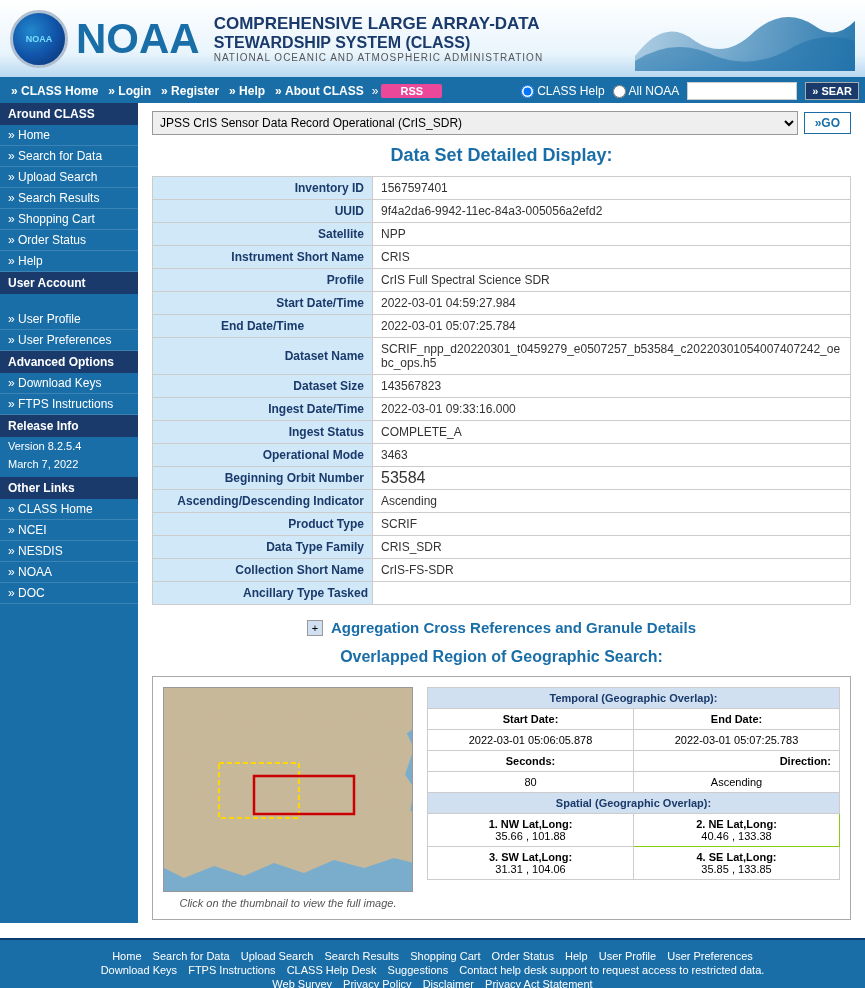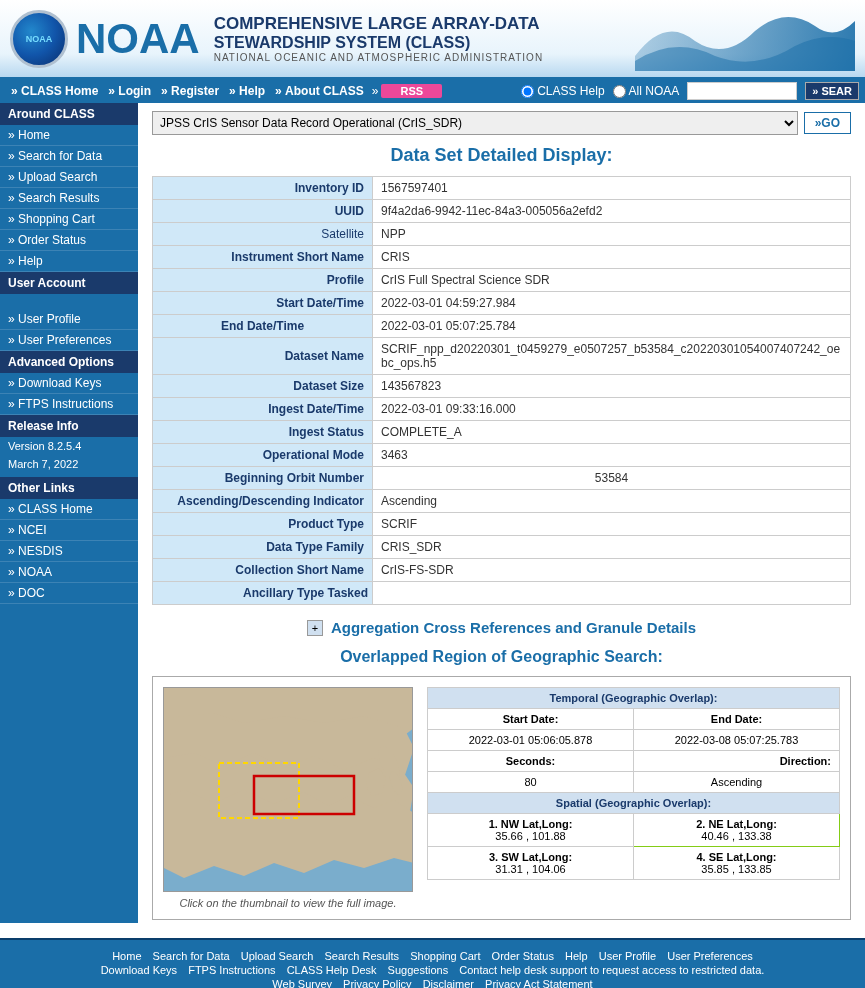--- a/index.html
+++ b/index.html
@@ -100,21 +100,21 @@
       <tbody id="detail-tbody">
           <tr>
             <td style="background: rgb(208, 232, 248); color: rgb(26, 58, 107); font-weight: bold; width: 220px; text-align: right; padding: 4px 8px; border: 1px solid rgb(204, 204, 204); font-size: 12px;">Inventory ID</td>
             <td style="color: rgb(51, 51, 51); padding: 4px 8px; border: 1px solid rgb(204, 204, 204); font-size: 12px; word-break: break-all;">1567597401</td>
           </tr>
           <tr>
             <td style="background: rgb(208, 232, 248); color: rgb(26, 58, 107); font-weight: bold; width: 220px; text-align: right; padding: 4px 8px; border: 1px solid rgb(204, 204, 204); font-size: 12px;">UUID</td>
             <td style="color: rgb(51, 51, 51); padding: 4px 8px; border: 1px solid rgb(204, 204, 204); font-size: 12px; word-break: break-all;">9f4a2da6-9942-11ec-84a3-005056a2efd2</td>
           </tr>
           <tr>
-            <td style="background: rgb(208, 232, 248); color: rgb(26, 58, 107); font-weight: normal; width: 220px; text-align: right; padding: 4px 8px; border: 1px solid rgb(204, 204, 204); font-size: 12px;">Satellite</td>
+            <td style="background: rgb(208, 232, 248); color: rgb(26, 58, 107); font-weight: bold; width: 220px; text-align: right; padding: 4px 8px; border: 1px solid rgb(204, 204, 204); font-size: 12px;">Satellite</td>
             <td style="color: rgb(51, 51, 51); padding: 4px 8px; border: 1px solid rgb(204, 204, 204); font-size: 12px; word-break: break-all;">NPP</td>
           </tr>
           <tr>
             <td style="background: rgb(208, 232, 248); color: rgb(26, 58, 107); font-weight: bold; width: 220px; text-align: right; padding: 4px 8px; border: 1px solid rgb(204, 204, 204); font-size: 12px;">Instrument Short Name</td>
             <td style="color: rgb(51, 51, 51); padding: 4px 8px; border: 1px solid rgb(204, 204, 204); font-size: 12px; word-break: break-all;">CRIS</td>
           </tr>
           <tr>
             <td style="background: rgb(208, 232, 248); color: rgb(26, 58, 107); font-weight: bold; width: 220px; text-align: right; padding: 4px 8px; border: 1px solid rgb(204, 204, 204); font-size: 12px;">Profile</td>
             <td style="color: rgb(51, 51, 51); padding: 4px 8px; border: 1px solid rgb(204, 204, 204); font-size: 12px; word-break: break-all;">CrIS Full Spectral Science SDR</td>
           </tr>
@@ -141,21 +141,21 @@
           <tr>
             <td style="background: rgb(208, 232, 248); color: rgb(26, 58, 107); font-weight: bold; width: 220px; text-align: right; padding: 4px 8px; border: 1px solid rgb(204, 204, 204); font-size: 12px;">Ingest Status</td>
             <td style="color: rgb(51, 51, 51); padding: 4px 8px; border: 1px solid rgb(204, 204, 204); font-size: 12px; word-break: break-all;">COMPLETE_A</td>
           </tr>
           <tr>
             <td style="background: rgb(208, 232, 248); color: rgb(26, 58, 107); font-weight: bold; width: 220px; text-align: right; padding: 4px 8px; border: 1px solid rgb(204, 204, 204); font-size: 12px;">Operational Mode</td>
             <td style="color: rgb(51, 51, 51); padding: 4px 8px; border: 1px solid rgb(204, 204, 204); font-size: 12px; word-break: break-all;">3463</td>
           </tr>
           <tr>
             <td style="background: rgb(208, 232, 248); color: rgb(26, 58, 107); font-weight: bold; width: 220px; text-align: right; padding: 4px 8px; border: 1px solid rgb(204, 204, 204); font-size: 12px;">Beginning Orbit Number</td>
-            <td style="color: rgb(51, 51, 51); padding: 0 8px; border: 1px solid rgb(204, 204, 204); font-size: 12px; word-break: break-all; text-align: center;">53584</td>
+            <td style="color: rgb(51, 51, 51); padding: 0 8px; border: 1px solid rgb(204, 204, 204); font-size: 16px; word-break: break-all;">53584</td>
           </tr>
           <tr>
             <td style="background: rgb(208, 232, 248); color: rgb(26, 58, 107); font-weight: bold; width: 220px; text-align: right; padding: 4px 8px; border: 1px solid rgb(204, 204, 204); font-size: 12px;">Ascending/Descending Indicator</td>
             <td style="color: rgb(51, 51, 51); padding: 4px 8px; border: 1px solid rgb(204, 204, 204); font-size: 12px; word-break: break-all;">Ascending</td>
           </tr>
           <tr>
             <td style="background: rgb(208, 232, 248); color: rgb(26, 58, 107); font-weight: bold; width: 220px; text-align: right; padding: 4px 8px; border: 1px solid rgb(204, 204, 204); font-size: 12px;">Product Type</td>
             <td style="color: rgb(51, 51, 51); padding: 4px 8px; border: 1px solid rgb(204, 204, 204); font-size: 12px; word-break: break-all;">SCRIF</td>
           </tr>
           <tr>
@@ -212,21 +212,21 @@
           <tbody>
               <tr>
             <td colspan="2" style="background:#d0e0f0;font-weight:bold;color:#1a3a6b;text-align:center;border:1px solid #ccc;padding:4px 8px;">Temporal (Geographic Overlap):</td>
           </tr>
           <tr>
             <td style="border:1px solid #ccc;padding:4px 8px;font-weight:bold;text-align:center;">Start Date:</td>
             <td style="border:1px solid #ccc;padding:4px 8px;font-weight:bold;text-align:center;">End Date:</td>
           </tr>
           <tr>
             <td style="border:1px solid #ccc;padding:4px 8px;text-align:center;">2022-03-01 05:06:05.878</td>
-            <td style="border:1px solid #ccc;padding:4px 8px;text-align:center;">2022-03-08 05:07:25.783</td>
+            <td style="border:1px solid #ccc;padding:4px 8px;text-align:center;">2022-03-01 05:07:25.783</td>
           </tr>
           <tr>
             <td style="border:1px solid #ccc;padding:4px 8px;font-weight:bold;text-align:center;">Seconds:</td>
             <td style="border:1px solid #ccc;padding:4px 8px;font-weight:bold;text-align:right;">Direction:</td>
           </tr>
           <tr>
             <td style="border:1px solid #ccc;padding:4px 8px;text-align:center;">80</td>
             <td style="border:1px solid #ccc;padding:4px 8px;text-align:center;">Ascending</td>
           </tr>
           <tr>

